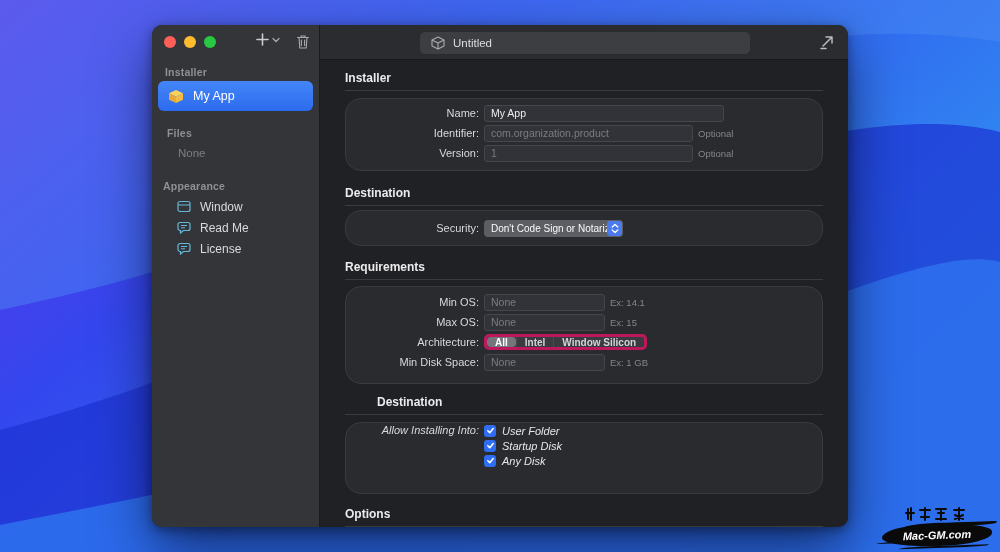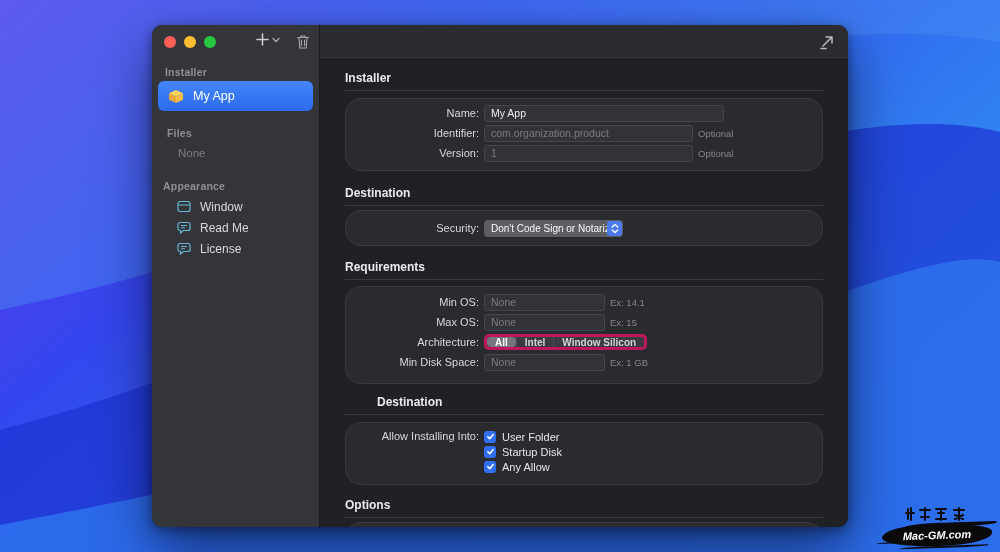--- a/index.html
+++ b/index.html
@@ -43,21 +43,21 @@
   .share-btn{top:8px;right:12px;left:auto;}
 
   .content{flex:1;background:#202125;padding:12px 25px 0;overflow:hidden;}
   .section-h{font-size:12px;font-weight:bold;color:#ebebed;line-height:13px;height:13px;}
   .sep{height:1px;background:#3a3b3f;margin-top:5px;}
   .panel{background:#2a2b2f;border:1px solid #3a3b3f;border-radius:16px;}
 
   .p-installer{margin-top:7px;height:73px;padding-top:4px;}
   .p-gatekeeper{margin-top:4px;height:36px;display:flex;align-items:center;}
   .p-requirements{margin-top:6px;height:98px;padding-top:5px;}
-  .p-destination{margin-top:7px;height:63px;padding-top:6px;}
+  .p-destination{margin-top:7px;height:72px;font-style:italic;}
   .p-options{margin-top:4px;height:60px;}
   .mt16{margin-top:16px;} .mt15{margin-top:15px;} .mt12{margin-top:12px;padding-left:32px;} .mt14{margin-top:14px;}
 
   .frow{display:flex;align-items:center;height:20px;}
   .flabel{width:133px;flex:none;text-align:right;font-size:11px;color:#d8d9db;margin-right:5px;}
   input.field{height:17px;background:#323338;border:1px solid #46474c;border-radius:3px;
     font-size:10.5px;color:#eceded;padding:0 6px;font-family:"Liberation Sans",sans-serif;outline:none;}
   input.field::placeholder{color:#7b7c82;}
   .w240{width:240px;} .w209{width:209px;} .w121{width:121px;}
   .note{font-size:9.5px;color:#84858b;margin-left:5px;}
@@ -163,20 +163,26 @@
             <path d="M3 1.5h8a2 2 0 0 1 2 2v4a2 2 0 0 1-2 2H6.5L3.5 12V9.5H3a2 2 0 0 1-2-2v-4a2 2 0 0 1 2-2z" stroke="#66b8d9" stroke-width="1.2" fill="none"></path>
             <path d="M4 4.5h6M4 6.8h4" stroke="#66b8d9" stroke-width="1"></path>
           </svg>
         <span>License</span>
       </div>
     </div>
   </aside>
 
   <main class="main">
     <div class="toolbar">
+      <div class="doc-title">
+        <svg width="14" height="14" viewBox="0 0 14 14">
+            <path d="M7 1l6 3v6l-6 3-6-3V4z M1 4l6 3 6-3 M7 7v6" stroke="#aaabaf" stroke-width="1.1" fill="none" stroke-linejoin="round"></path>
+          </svg>
+        <span>Untitled</span>
+      </div>
       <button class="icon-btn share-btn">
         <svg width="18" height="18" viewBox="0 0 18 18">
             <path d="M5 13L14 4 M8 4h6v6 M3 15.5h5" stroke="#b9babd" stroke-width="1.5" fill="none" stroke-linecap="round" stroke-linejoin="round"></path>
           </svg>
       </button>
     </div>
 
     <div class="content">
 
       <div class="section-h">Installer</div>
@@ -263,21 +269,21 @@
                   </svg>
                 </span>
               <span class="cblabel">Startup Disk</span>
             </div>
             <div class="cbrow">
               <span class="cb">
                   <svg width="9" height="9" viewBox="0 0 10 10">
                     <path d="M2 5.2L4.2 7.4 8 2.8" stroke="#fff" stroke-width="1.7" fill="none" stroke-linecap="round" stroke-linejoin="round"></path>
                   </svg>
                 </span>
-              <span class="cblabel">Any Allow</span>
+              <span class="cblabel">Any Disk</span>
             </div>
           </div>
         </div>
       </div>
 
       <div class="section-h mt14">Options</div>
       <div class="sep"></div>
       <div class="panel p-options"></div>
 
     </div>

